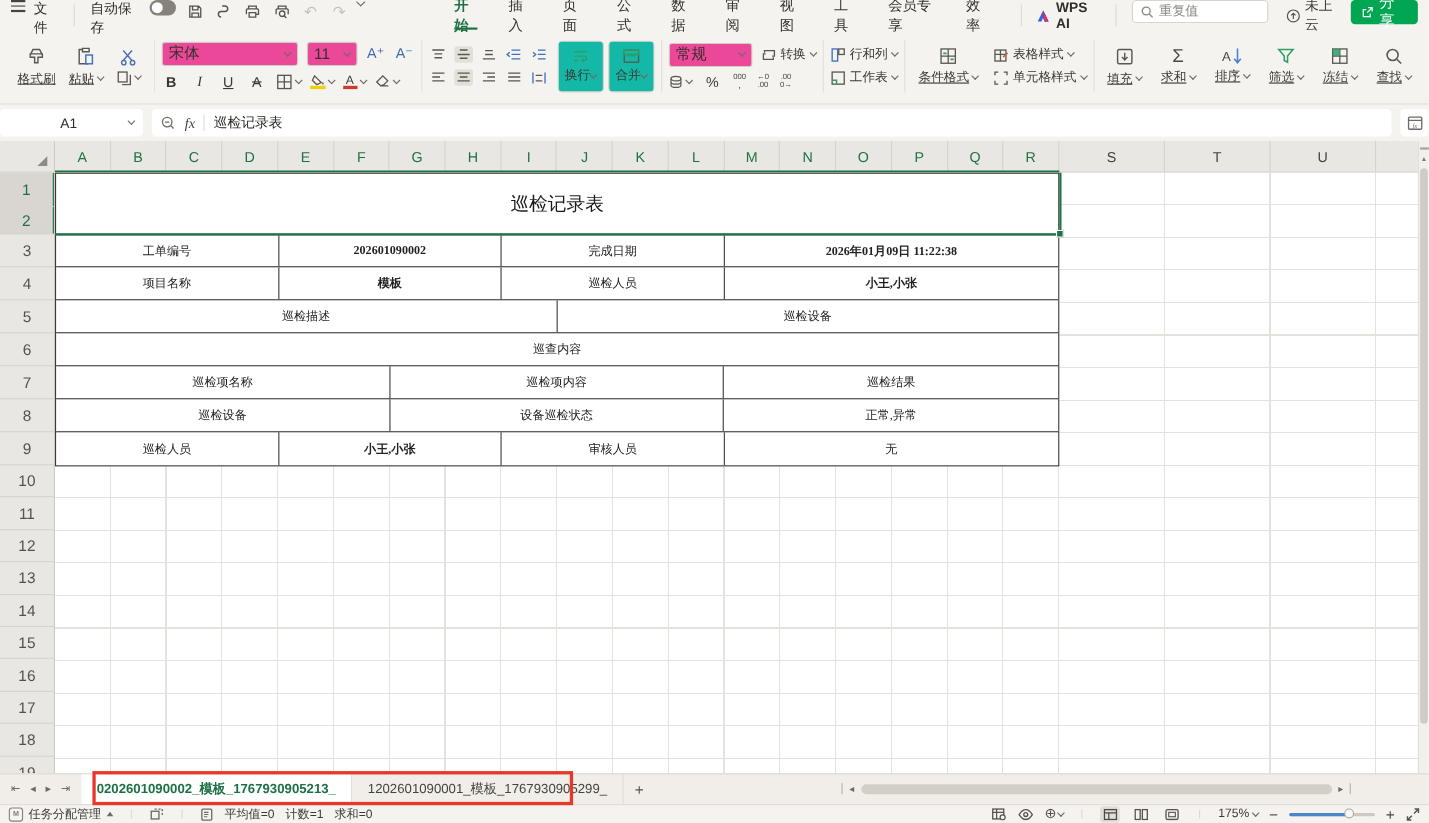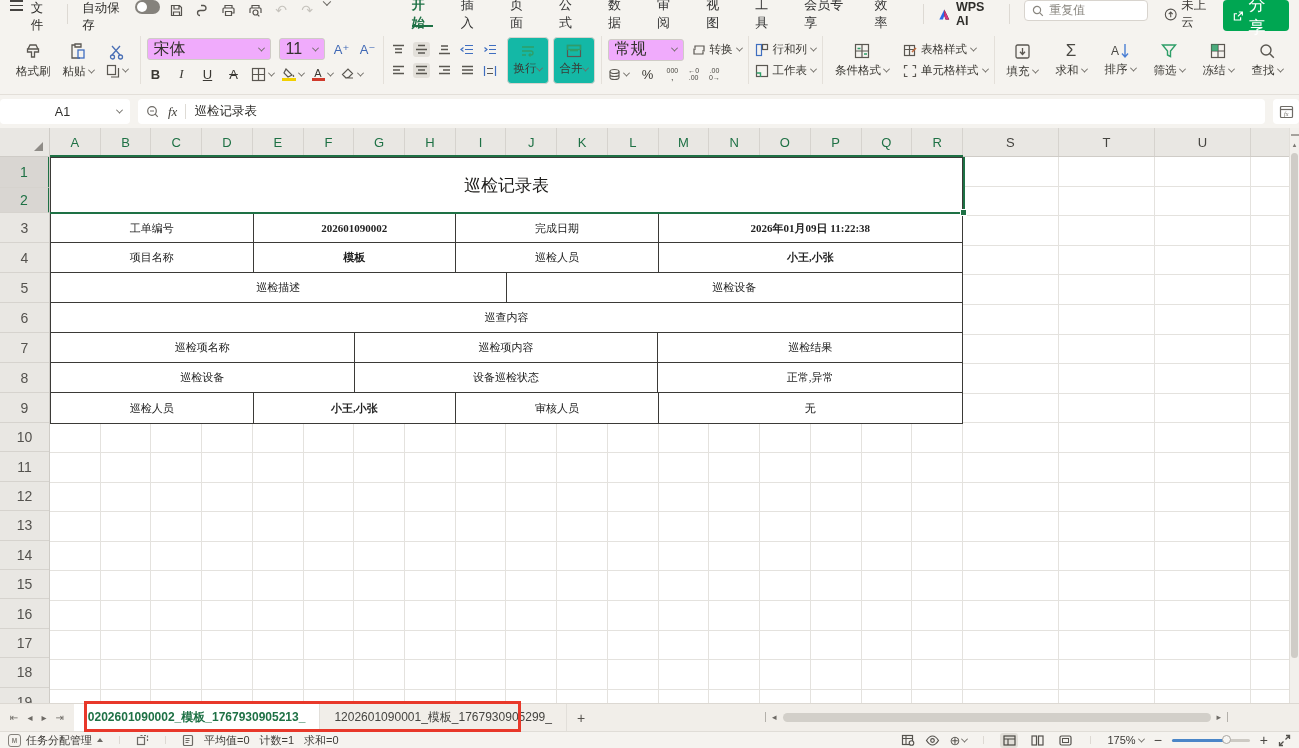--- a/index.html
+++ b/index.html
@@ -19,32 +19,32 @@
   .tb-label { font-size:12.5px; color:#2f2e2b; }
   .toggle { width:27px; height:14px; border-radius:8px; background:#85827c; position:relative; }
   .toggle i { position:absolute; left:2px; top:2px; width:10px; height:10px; border-radius:50%; background:#fff; }
   .tbicon { width:20px; height:20px; display:flex; align-items:center; justify-content:center; color:#56534e; }
   .tbicon.dis { color:#c6c3bd; }
   .menu-tabs { display:flex; margin-left:60px;font-family:Liberation Serif, serif; }
   .mtab { padding:0 14px; height:28px; display:flex; align-items:center; font-size:13px; color:#333; position:relative; }
   .mtab.active { color:#1e7145; font-weight:bold; }
   .mtab.active::after { content:""; position:absolute; left:14px; right:14px; bottom:1px; height:2px; background:#1e7145; }
   .searchbox { width:135px; height:21px; background:#fff; border:1px solid #d8d4ce; border-radius:4px; display:flex; align-items:center; gap:5px; padding:0 7px; color:#8a8780; }
-  .share-btn { height:31px; background:#00a652; border-radius:4px; color:#fff; display:flex; align-items:center; gap:5px; padding:0 10px; font-size:17px; }
+  .share-btn { height:22px; background:#00a652; border-radius:4px; color:#fff; display:flex; align-items:center; gap:5px; padding:0 10px; font-size:14px; }
   .cloud { display:flex; align-items:center; gap:4px; color:#3c3a36; font-size:12.5px; }
 
   
   .ribbon { top:28px; height:67px; display:flex; align-items:stretch; padding:4px 4px 6px 4px; border-bottom:1px solid #e3dfd9; }
   .rgroup { display:flex; align-items:center; padding:0 6px; }
   .rgsep { width:1px; background:#e4e0da; margin:4px 0; }
   .bigbtn { display:flex; flex-direction:column; align-items:center; justify-content:center; gap:3px; padding:0 6px; font-size:11.5px; color:#3a3833; }
-  .bigbtn .lbl { display:flex; align-items:center; gap:3px; white-space:nowrap; }
+  .bigbtn .lbl { display:flex; align-items:center; gap:3px; white-space:nowrap;text-decoration:underline; }
   .two-rows { display:flex; flex-direction:column; justify-content:center; gap:6px; }
   .minirow { display:flex; align-items:center; gap:8px; }
-  .selbox { height:22px; border:1px solid #cfccc6; border-radius:3px; background:#f0abfc; display:flex; align-items:center; justify-content:space-between; padding:0 6px; font-size:16px; color:#33312d; }
+  .selbox { height:22px; border:1px solid #cfccc6; border-radius:3px; background:#ec4899; display:flex; align-items:center; justify-content:space-between; padding:0 6px; font-size:14px; color:#33312d; }
   .fbtn { font-size:13px; color:#3a3833; width:18px; text-align:center; }
   .alico { width:17px; height:15px; display:flex; align-items:center; justify-content:center; border-radius:3px; }
   .alico.on { background:#e3e0da; }
   .wrapbtn { width:42px; height:47px; border:1px solid #d7d4ce; border-radius:4px; background:#14b8a6; display:flex; flex-direction:column; align-items:center; justify-content:center; gap:3px; font-size:11.5px; color:#3a3833; }
   .stack2 { display:flex; flex-direction:column; align-items:center; line-height:7px; font-size:7px; color:#4a4843; }
   .inline-btn { display:flex; align-items:center; gap:4px; font-size:11.5px; color:#3a3833; white-space:nowrap; }
 
   
   .formulabar { top:95px; height:33px; display:flex; align-items:center; padding:4px 0; gap:8px; }
   .namebox { width:130px; height:25px; background:#fff; border-radius:4px; display:flex; align-items:center; padding:0 8px; }

